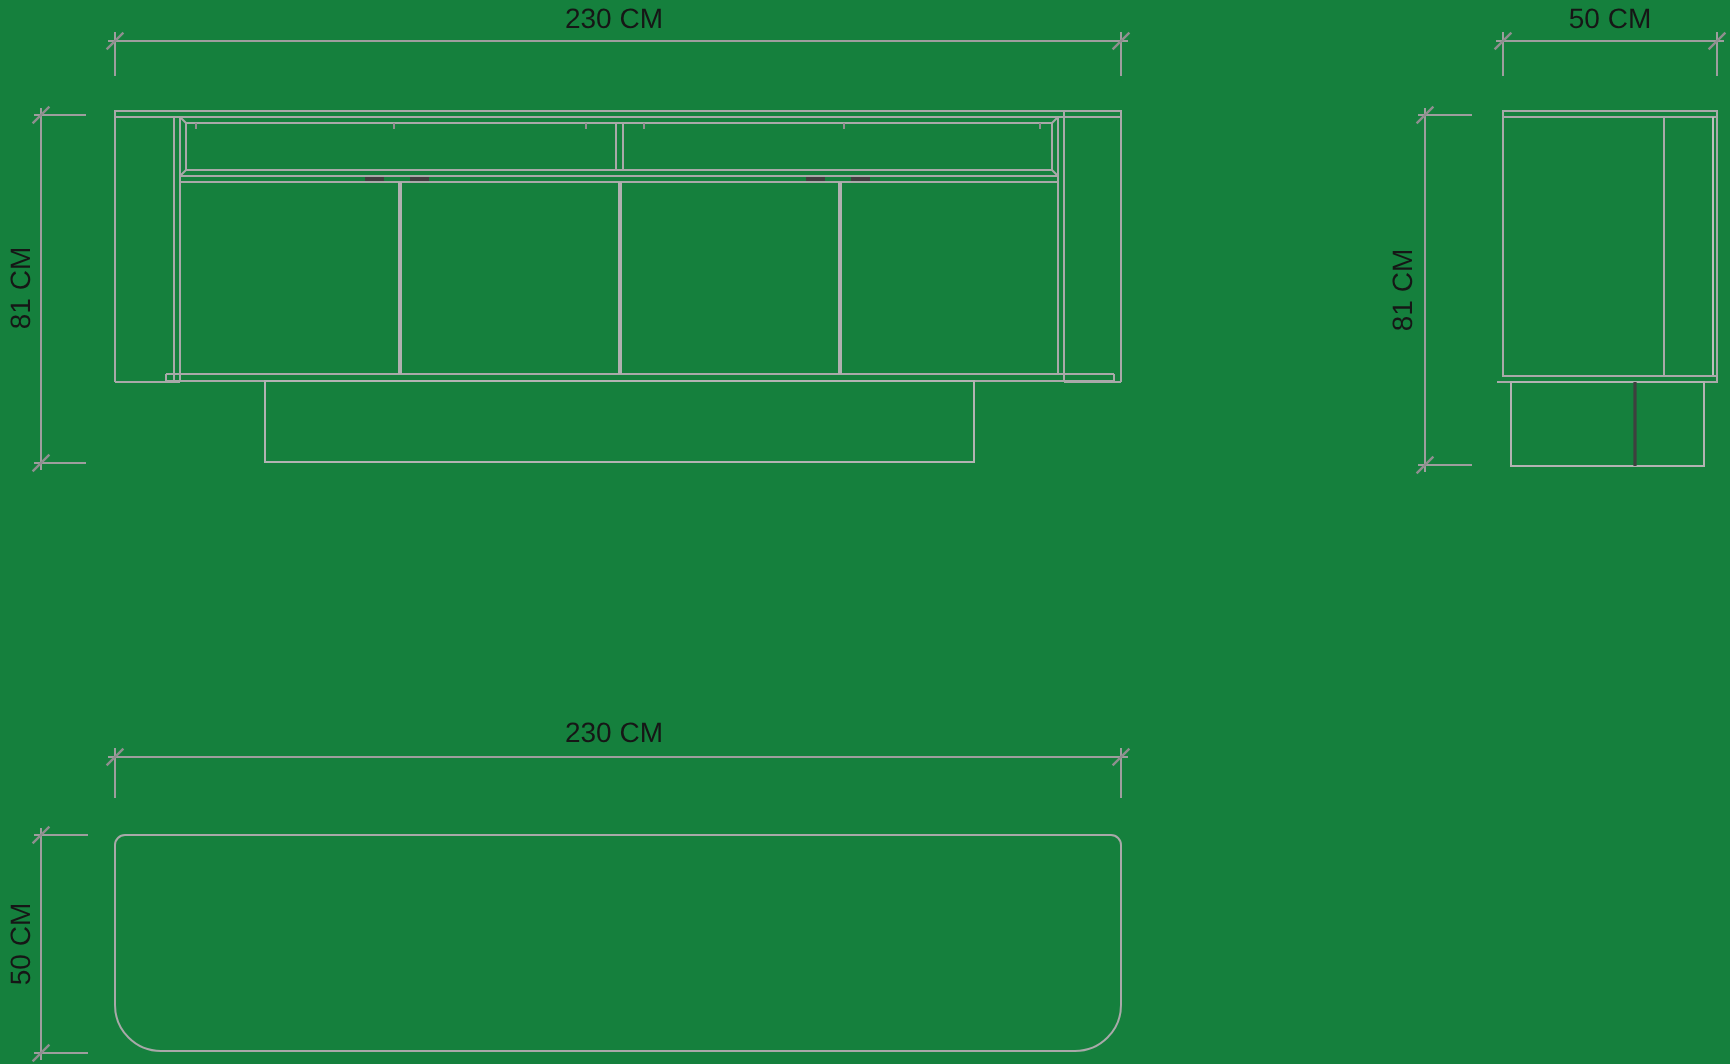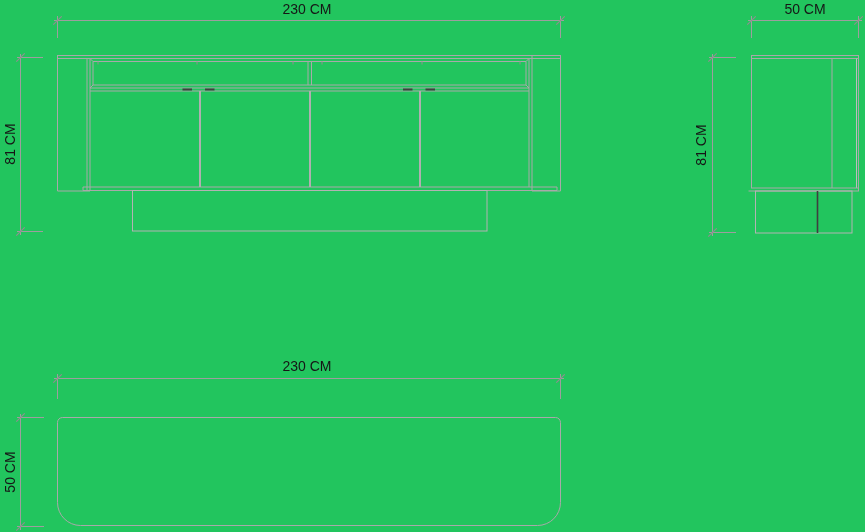--- a/index.html
+++ b/index.html
@@ -5,21 +5,21 @@
   html, body {
     margin: 0;
     padding: 0;
     background: #ffffff;
     font-family: "Liberation Sans", sans-serif;
   }
   .canvas {
     position: relative;
     width: 865px;
     height: 532px;
-    background: #22c55e;
+    background: #15803d;
     overflow: hidden;
   }
   .canvas svg {
     position: absolute;
     left: 0;
     top: 0;
   }
   .dim-label {
     position: absolute;
     width: 80px;

